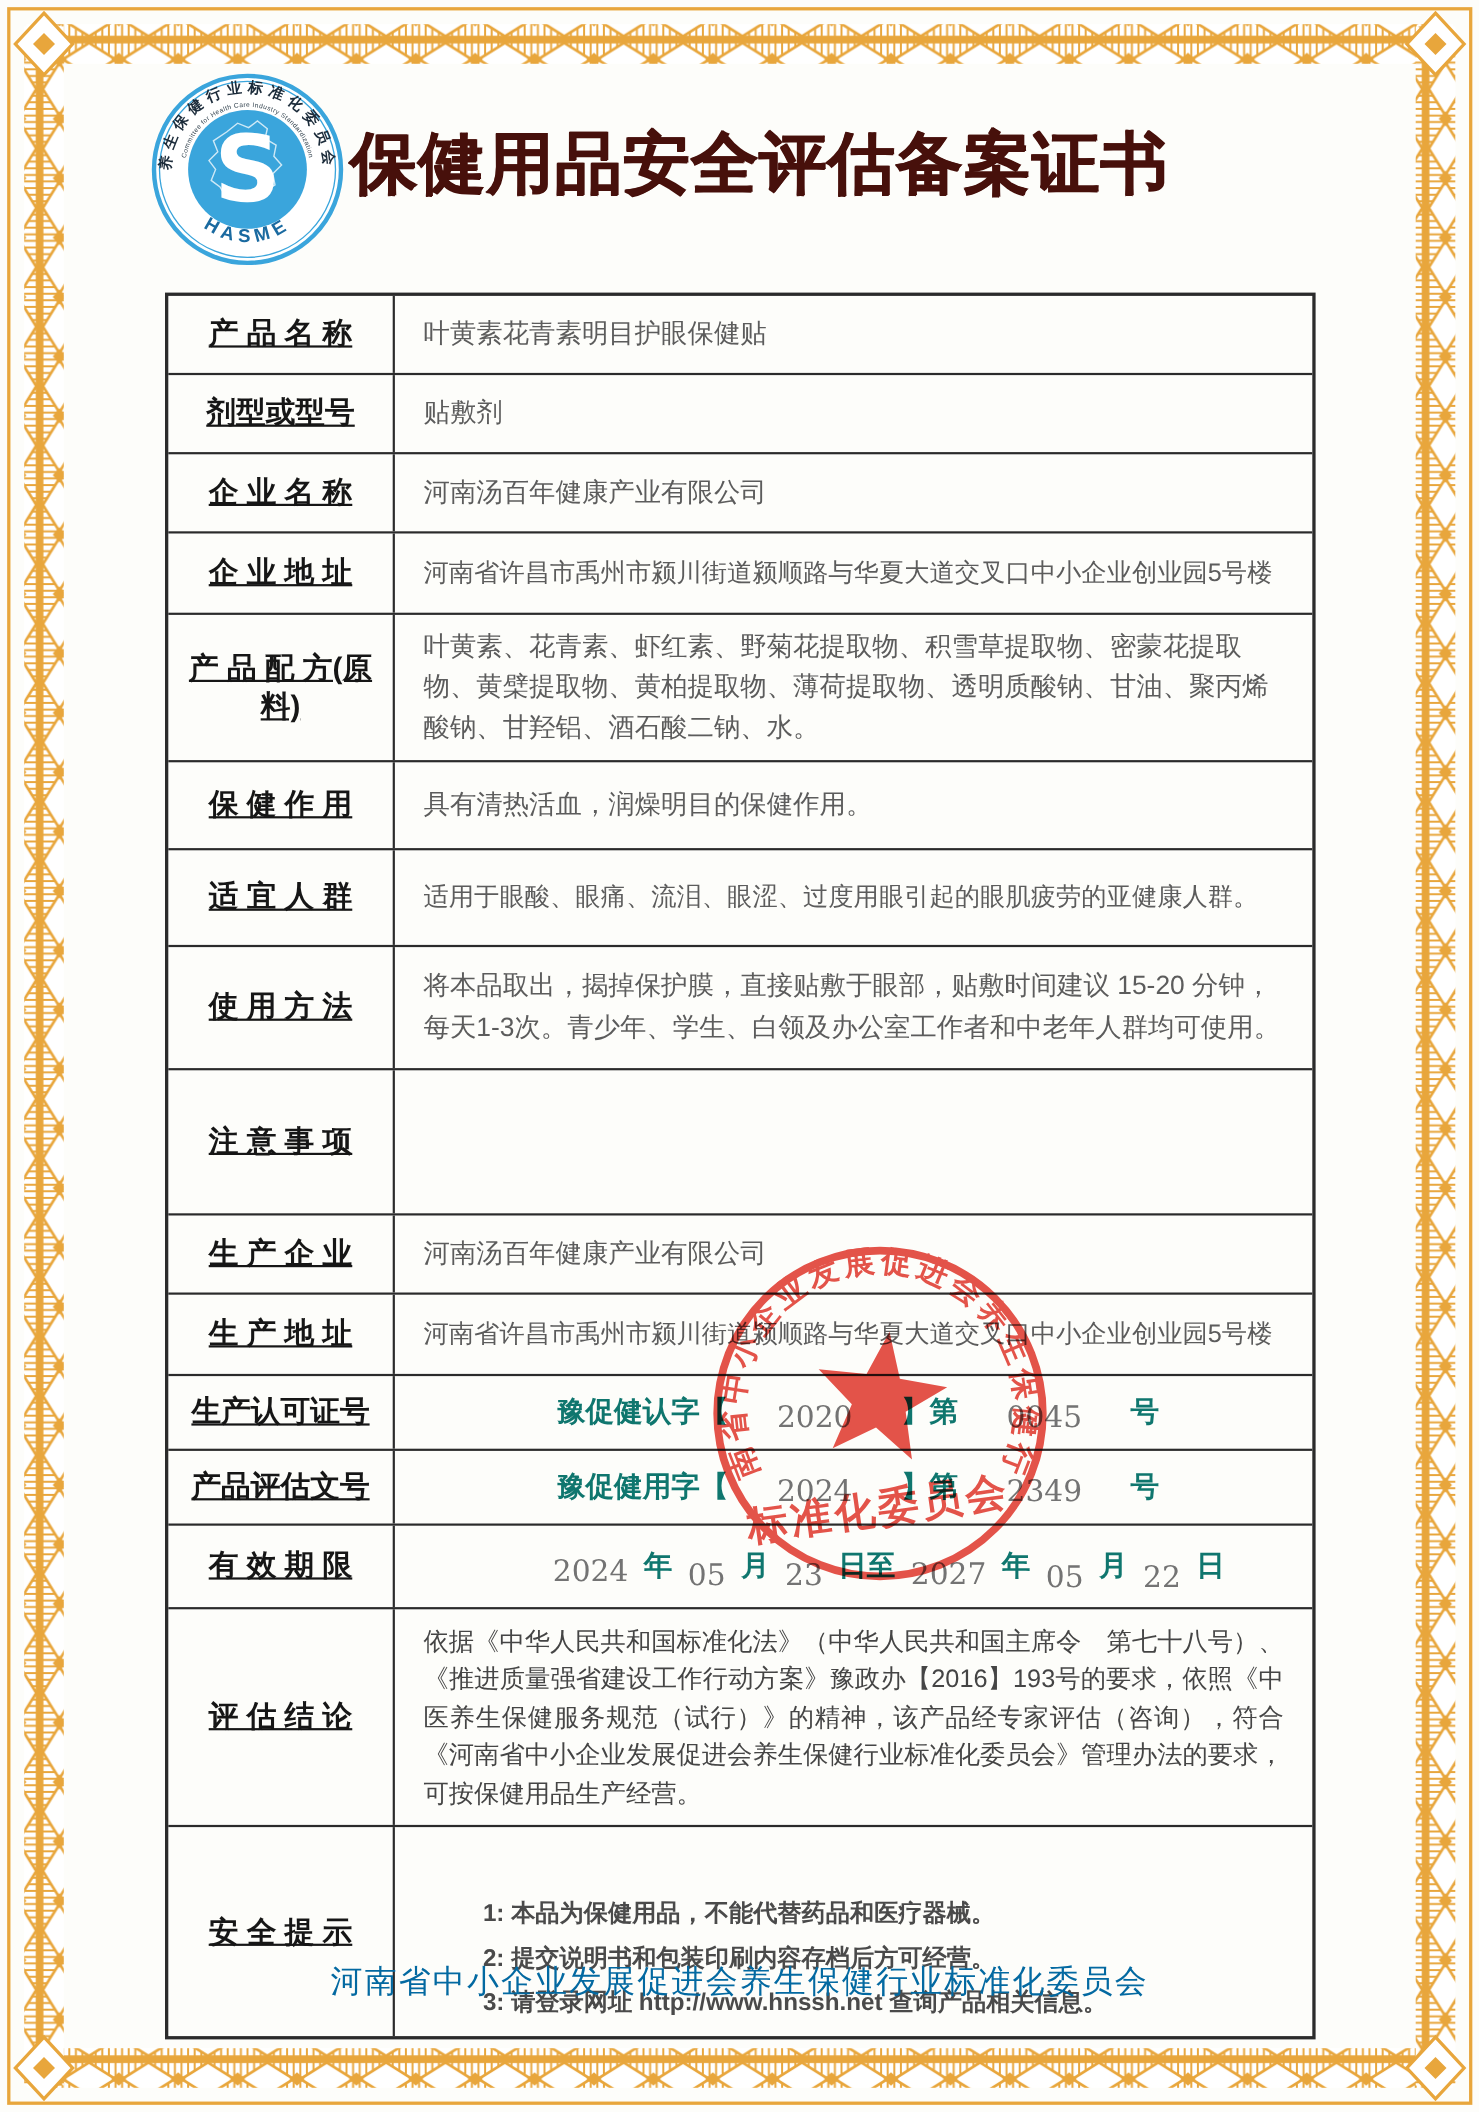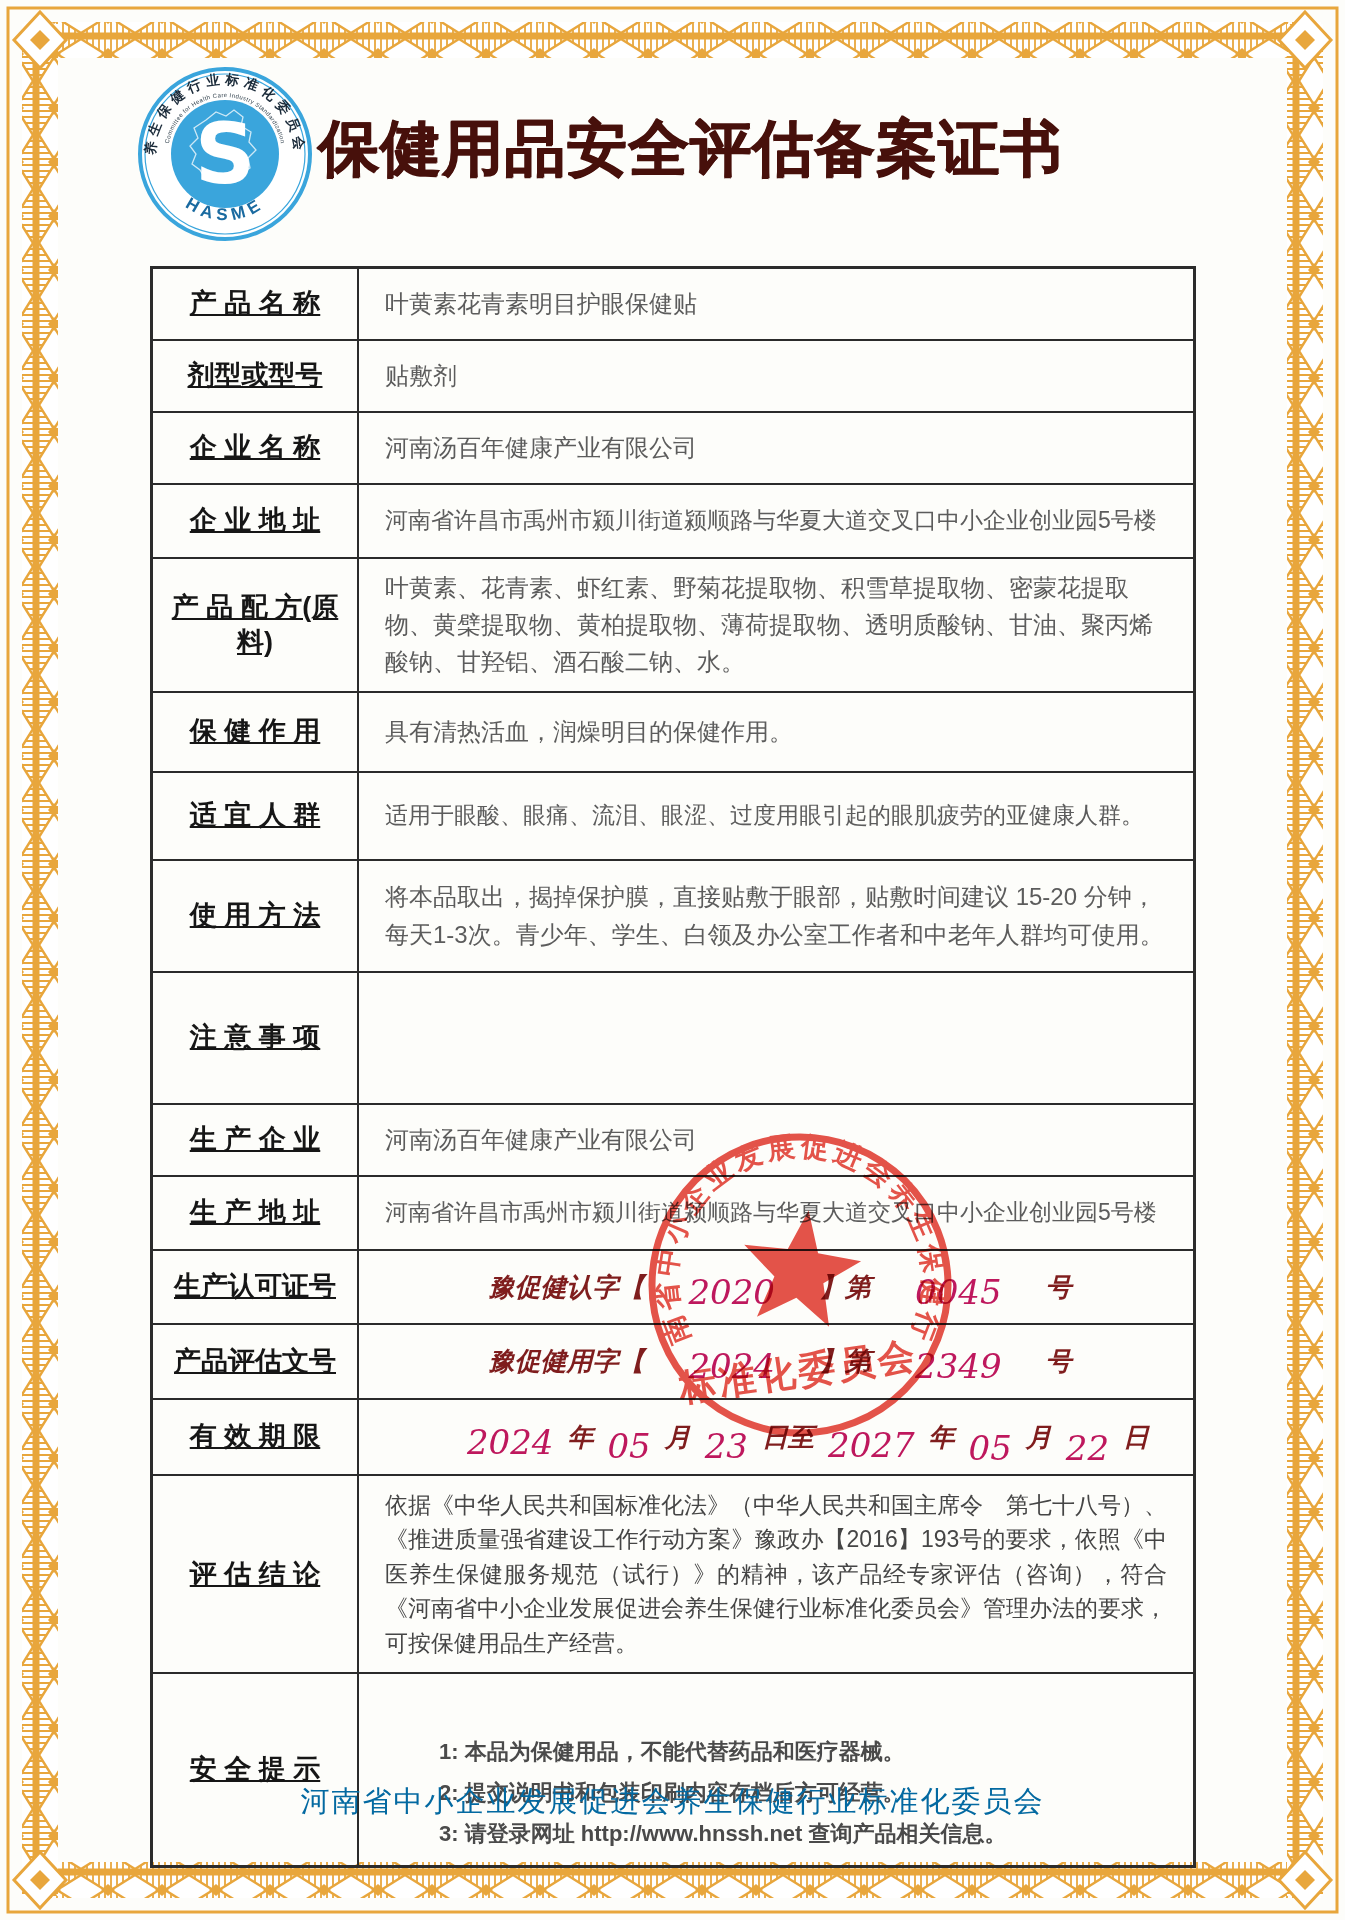--- a/index.html
+++ b/index.html
@@ -36,24 +36,24 @@
     padding:4px 6px; line-height:1.3;text-decoration:underline;
   }
   .cell-value {
     flex:1; display:flex; align-items:center;
     padding:10px 18px 10px 26px;
     color:#5c5c5c; font-size:24px; line-height:1.55;
   }
   .cell-value.small { font-size:23px; }
   .blk { display:block; }
 
-  .black { font-weight:700; color:#7f1d1d; font-size:26px;font-style:italic; }
+  .black { font-weight:700; color:#0f766e; font-size:26px; }
   .num {
-    font-family:"DejaVu Serif", serif; color:#be185d; font-size:34px;
-    display:inline-block; transform:translateY(5px);font-style:italic;
+    font-family:"DejaVu Serif", serif; color:#737373; font-size:27px;
+    display:inline-block; transform:translateY(5px);
   }
   .certline { justify-content:center; }
   .certline .num { margin:0 44px; }
   .validity { justify-content:center; padding-left:80px; }
   .validity .black { margin:0 6px; }
   .validity .num { margin:0 8px; }
   .conclusion { color:#454545; font-size:23px; line-height:1.5; padding:12px 26px; font-weight:500; text-align:justify;border-radius:23px; }
   .safety { flex-direction:column; align-items:flex-start; justify-content:center; padding-left:80px;margin-top:48px; }
   .safety div { color:#4a4a4a; font-size:22px; font-weight:600; line-height:1.85; }
 

